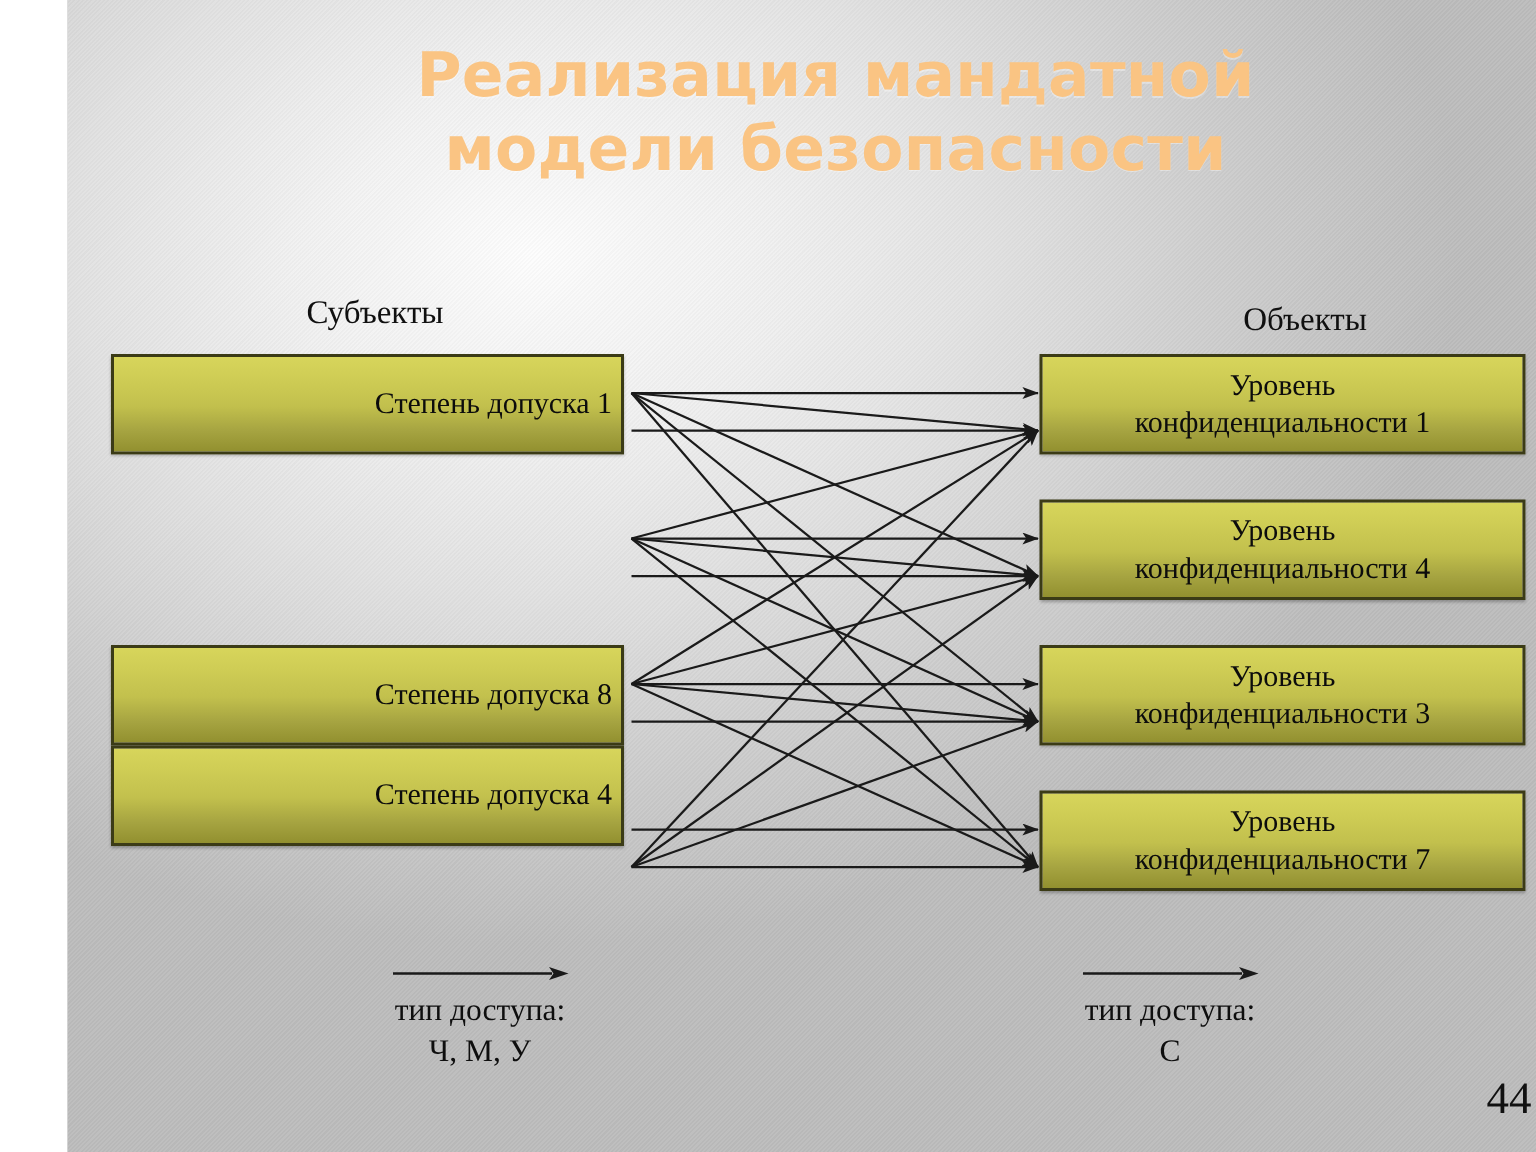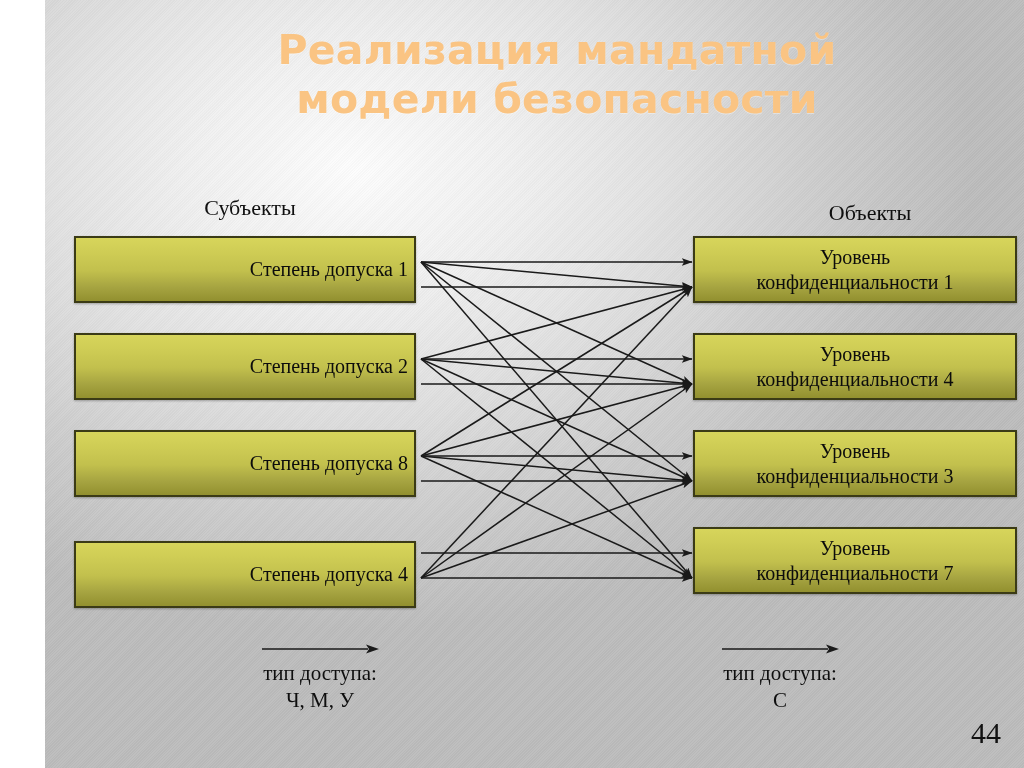--- a/index.html
+++ b/index.html
@@ -107,21 +107,21 @@
     z-index: 6;
   }
   #legend-left  { left: 140px; top: 642px; width: 270px; }
   #legend-right { left: 600px; top: 642px; width: 270px; }
   .legend .arrow-svg { display: block; margin: 0 auto 4px auto; }
   .legend .lline { display: block; }
 
   
   #page-number {
     position: absolute;
-    right: 68px;
+    right: 48px;
     bottom: 18px;
     font-size: 30px;
     color: #111;
     z-index: 6;
   }
 </style>
 </head>
 <body>
 
 <div id="slide">
@@ -163,27 +163,24 @@
         <line x1="376" y1="578" x2="647" y2="287" marker-end="url(#ah)" stroke="#1a1a1a" stroke-width="1.5"></line>
         <line x1="376" y1="578" x2="647" y2="384" marker-end="url(#ah)" stroke="#1a1a1a" stroke-width="1.5"></line>
         <line x1="376" y1="578" x2="647" y2="481" marker-end="url(#ah)" stroke="#1a1a1a" stroke-width="1.5"></line>
         <line x1="376" y1="578" x2="647" y2="578" marker-end="url(#ah)" stroke="#1a1a1a" stroke-width="1.5"></line>
       </g>
   </svg>
 
   <div class="node left" style="top:236px;height:67px;">
     <span class="lbl">Степень допуска 1</span>
   </div>
-  <div class="node left" style="top:333px;height:67px;">
-    <span class="lbl">Степень допуска 2</span>
-  </div>
   <div class="node left" style="top:430px;height:67px;">
     <span class="lbl">Степень допуска 8</span>
   </div>
-  <div class="node left" style="top:541px;height:67px;">
+  <div class="node left" style="top:497px;height:67px;">
     <span class="lbl">Степень допуска 4</span>
   </div>
 
   <div class="node right" style="top:236px;height:67px;">
     <span class="lbl">
       <span>Уровень</span>
       <span class="l2">конфиденциальности 1</span>
     </span>
   </div>
   <div class="node right" style="top:333px;height:67px;">

